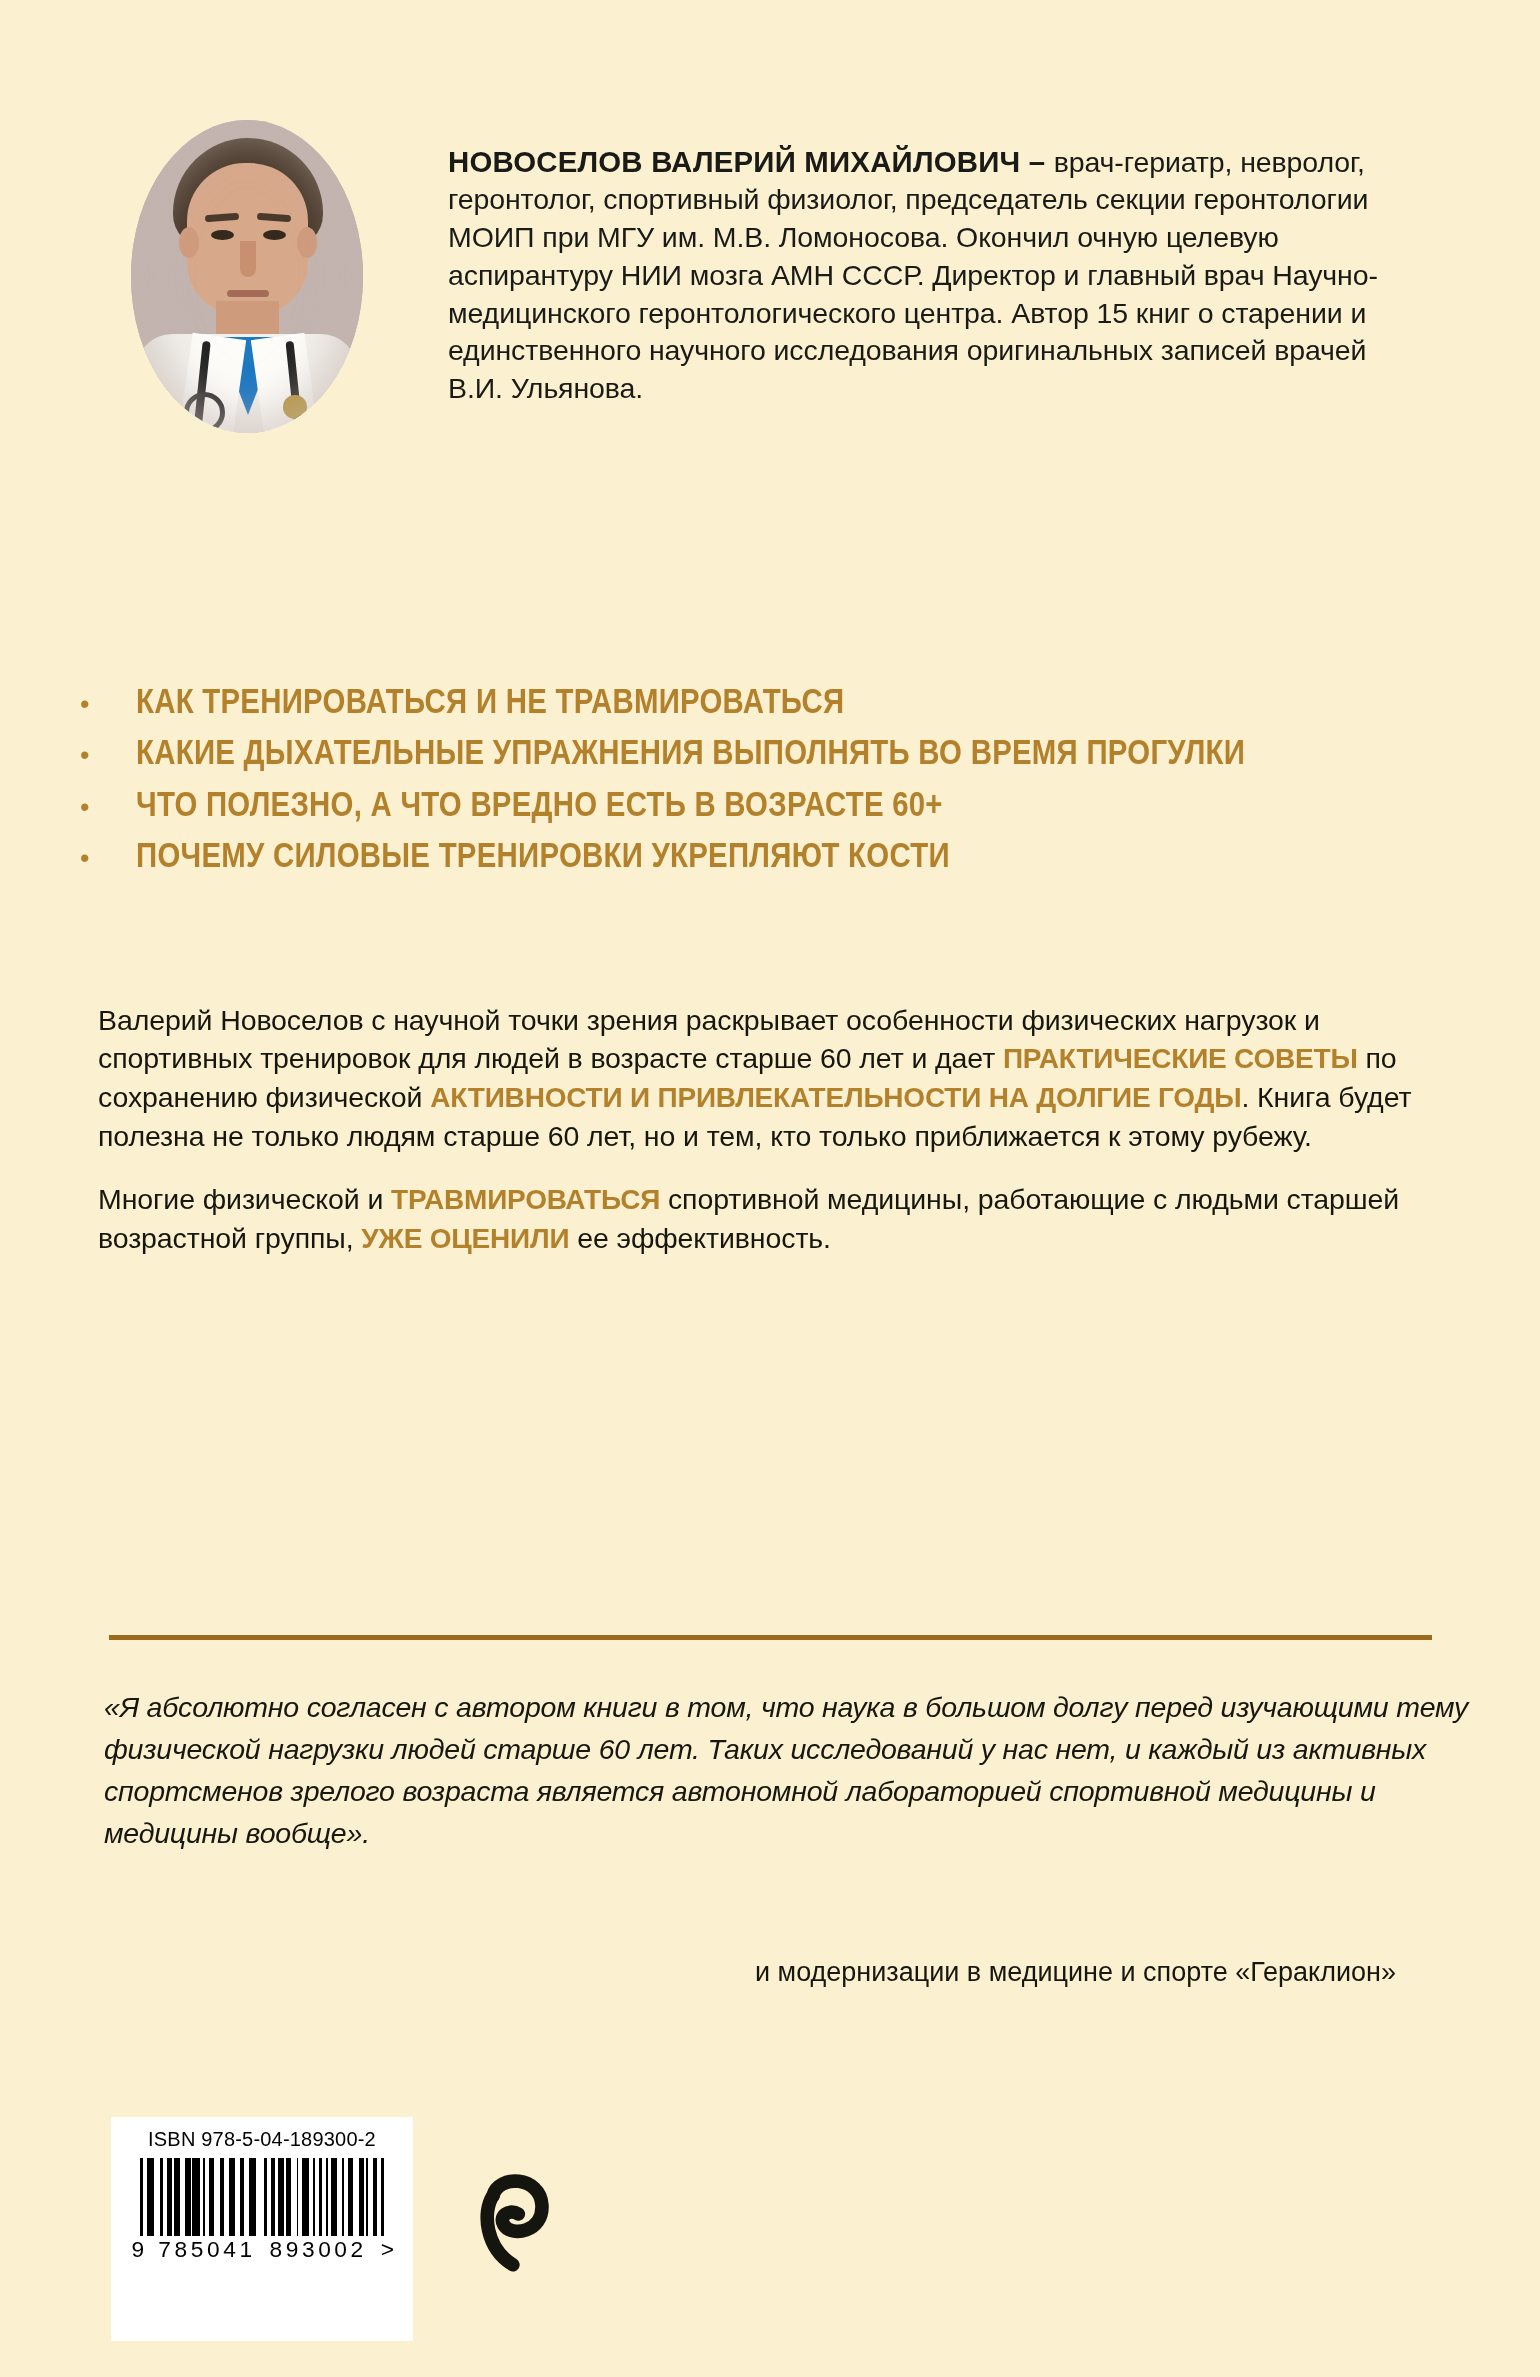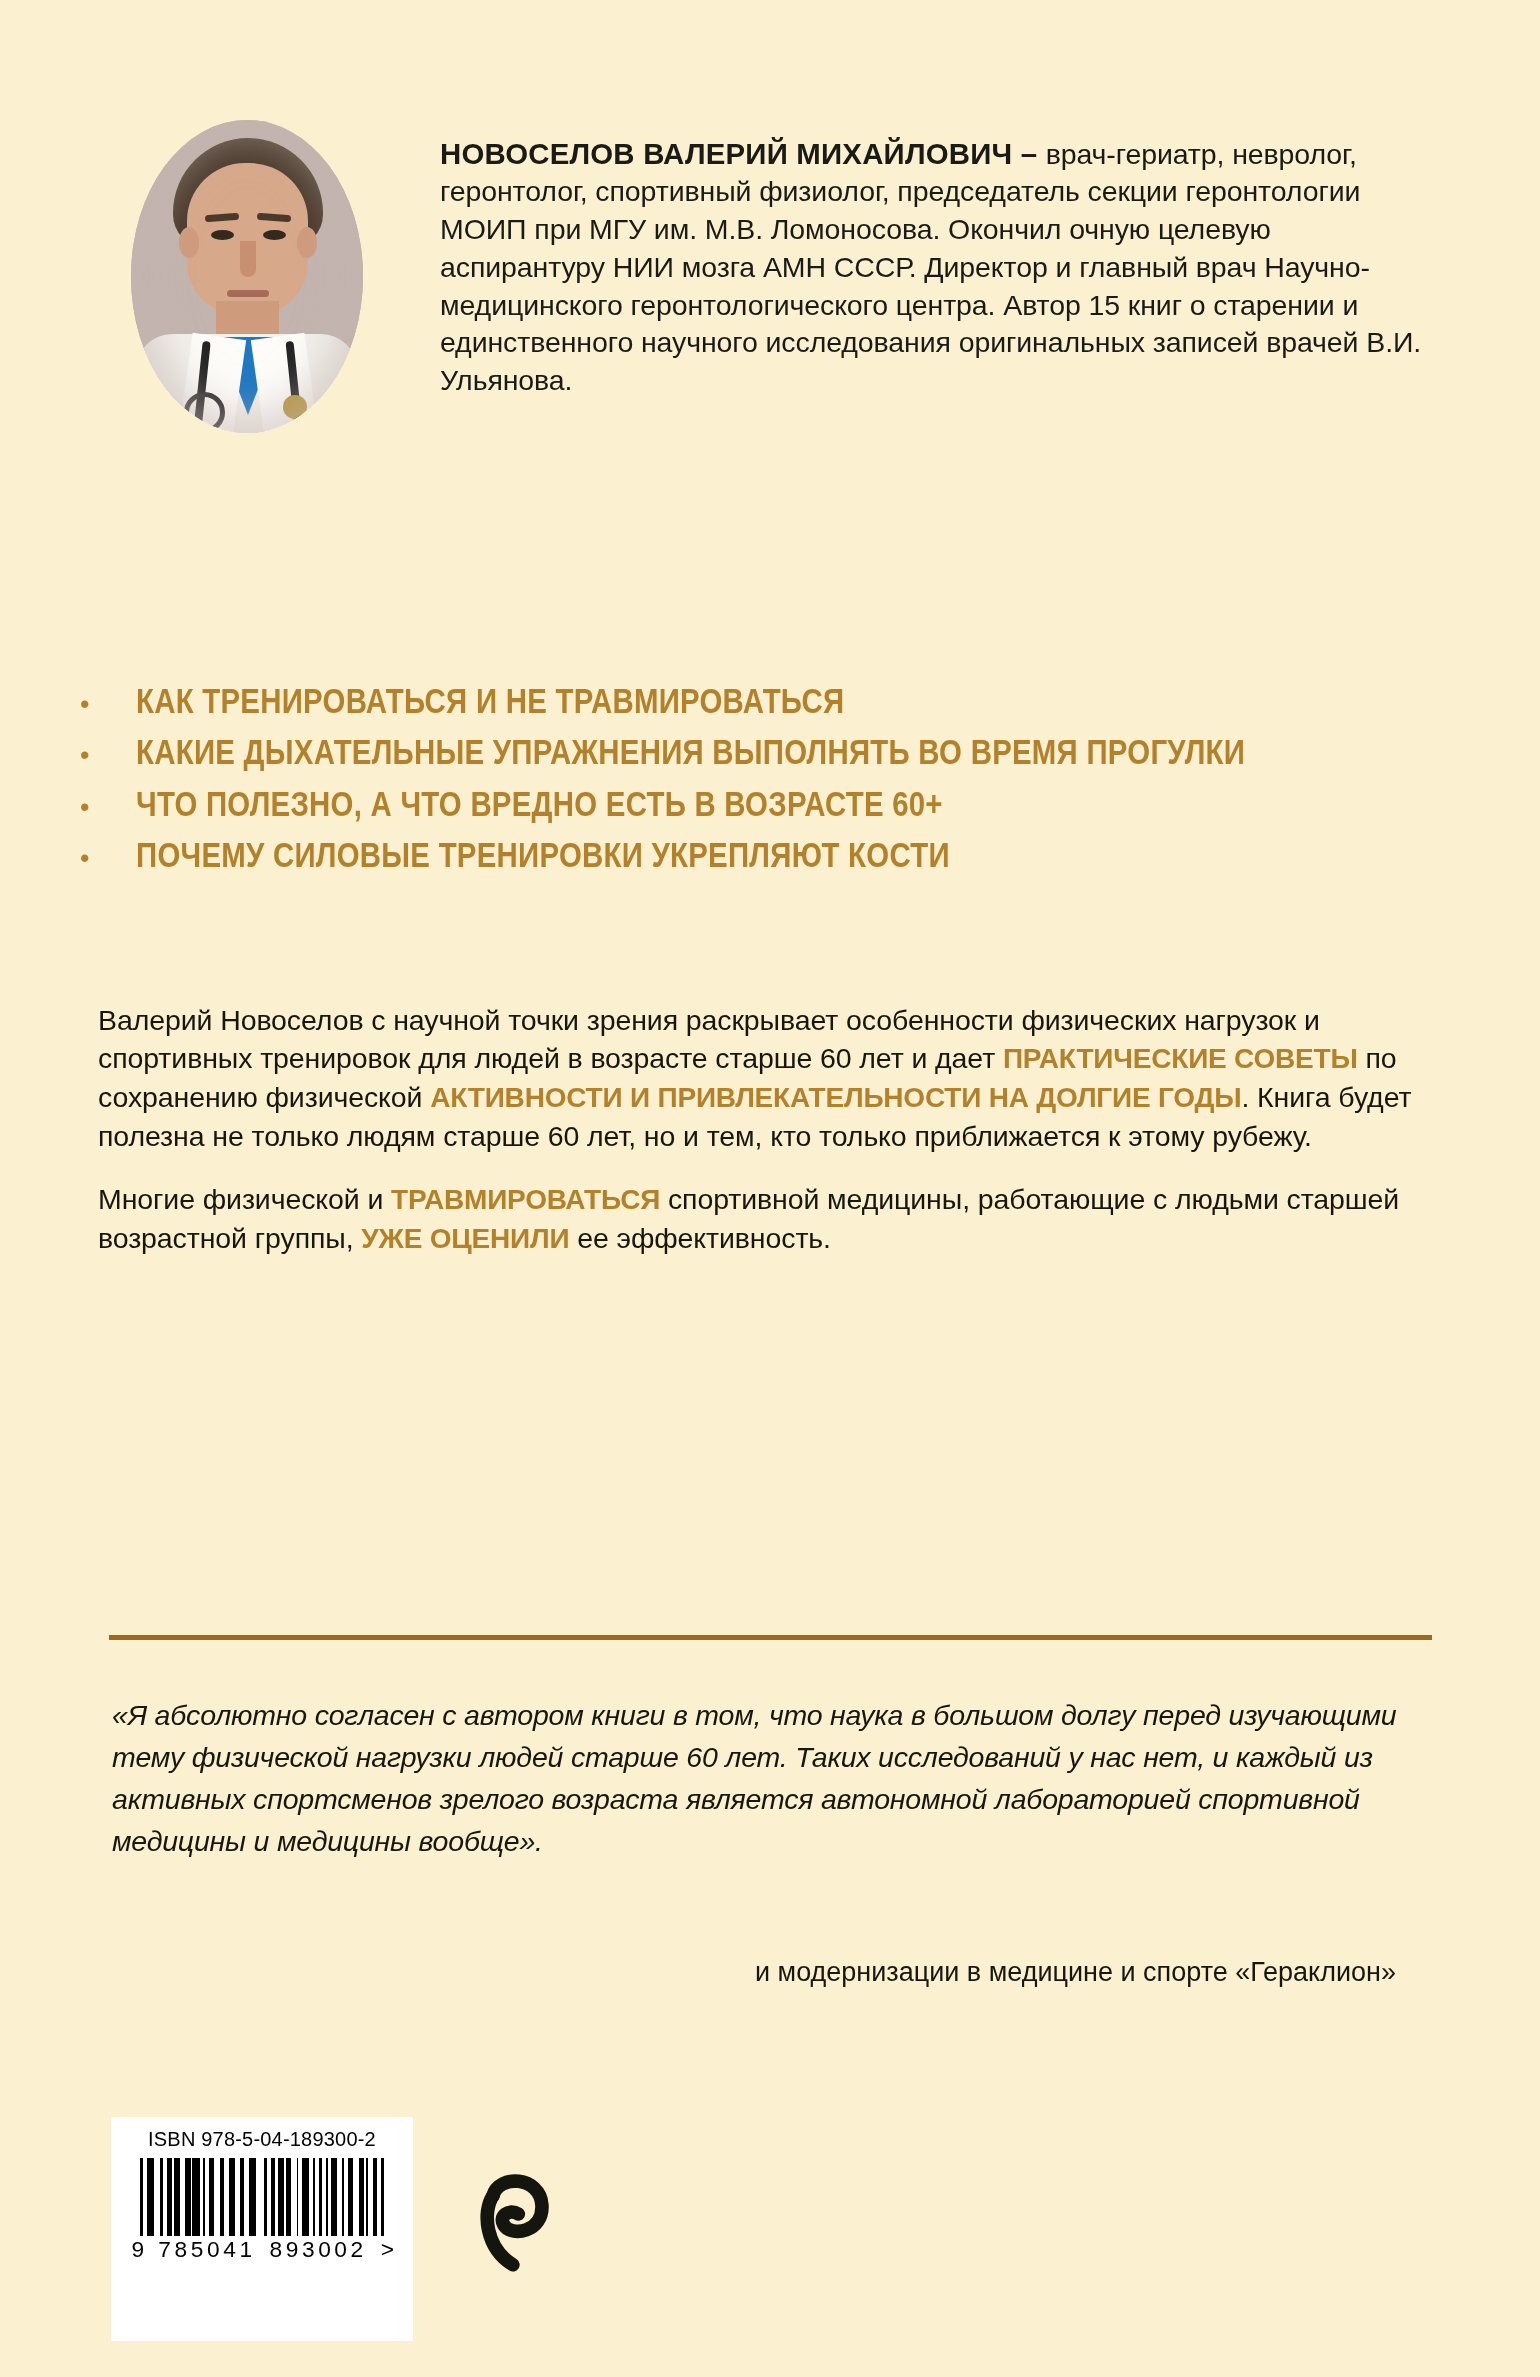--- a/index.html
+++ b/index.html
@@ -102,21 +102,21 @@
     line-height: 1.31;
     display: inline;
   }
   .author-bio {
     font-size: 28.5px;
     line-height: 1.325;
     letter-spacing: -0.1px;
     display: inline;
   }
   .author-para {
-    margin: 0;
+    margin: 8px;
   }
 
   
   .learn-heading {
     position: absolute;
     left: 0;
     top: 589px;
     width: 1540px;
     text-align: center;
     font-size: 28px;
@@ -195,21 +195,21 @@
     position: absolute;
     left: 98px;
     top: 1681px;
     width: 1377px;
     font-style: italic;
     font-size: 28.5px;
     line-height: 1.47;
     letter-spacing: -0.2px;
     color: #17170f;
   }
-  .quote p { margin: 14px; }
+  .quote p { margin: 6px; }
 
   .attribution {
     position: absolute;
     left: 109px;
     top: 1953px;
     width: 1287px;
     text-align: right;
     font-size: 27px;
     line-height: 1.42;
     color: #17170f;

